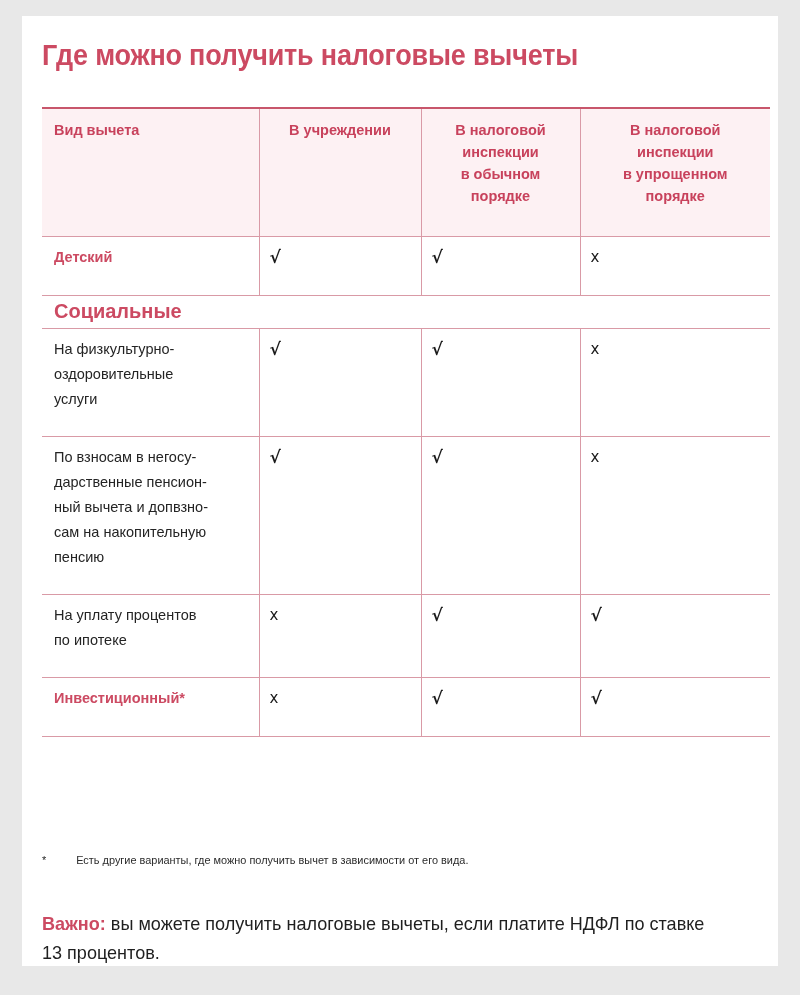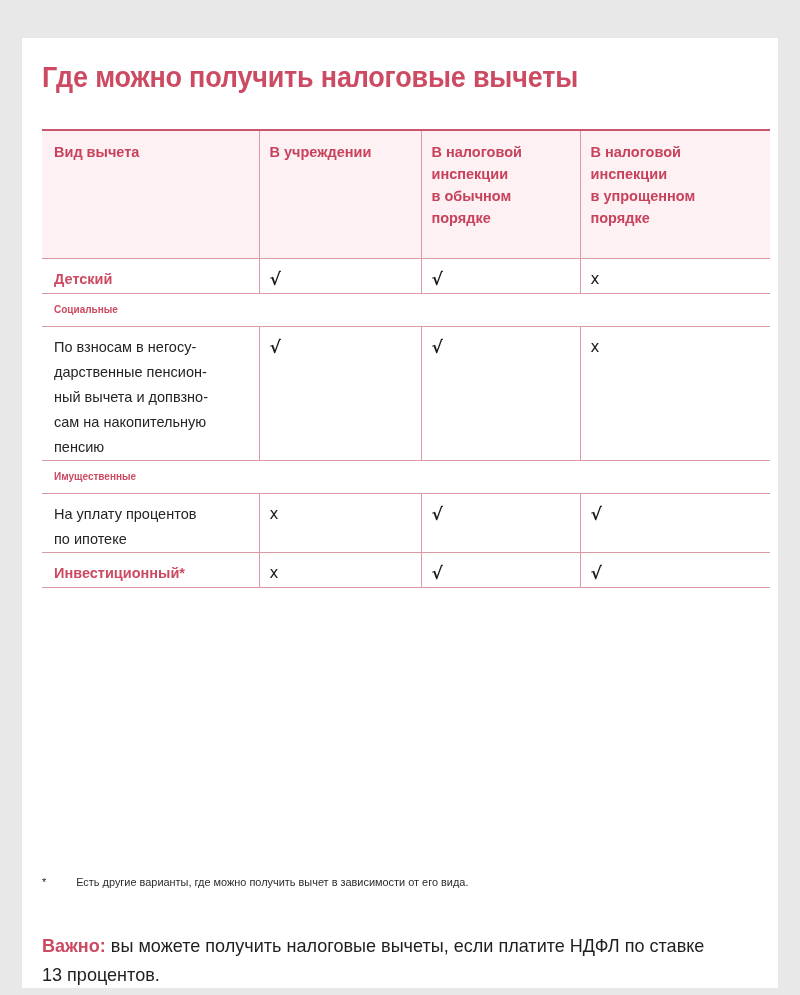--- a/index.html
+++ b/index.html
@@ -9,21 +9,21 @@
   body {
     width: 800px;
     height: 995px;
     background: #e8e8e8;
     font-family: "Liberation Sans", "DejaVu Sans", sans-serif;
     -webkit-font-smoothing: antialiased;
   }
   .page-card {
     position: absolute;
     left: 22px;
-    top: 38px;
+    top: 16px;
     width: 756px;
     height: 950px;
     background: #ffffff;
     box-sizing: border-box;
   }
   .title {
     position: absolute;
     left: 20px;
     top: 22px;
     width: 716px;
@@ -62,44 +62,44 @@
     background: #fdf1f3;
     border-top: 2px solid #c8566b;
     border-bottom: 1.5px solid #d99aa6;
     padding: 10px 10px 14px 10px;
     color: #c8425c;
     font-size: 14.5px;
     font-weight: bold;
     line-height: 22px;
     height: 103px;
   }
-  tr.head-row td + td { border-left: 1.5px solid #d99aa6; }
+  tr.head-row td + td { border-left: 1.5px solid #d99aa6; text-align: center; }
   tr.head-row td:first-child { padding-left: 12px; }
 
   
   tr.data-row td {
     border-bottom: 1.5px solid #d99aa6;
-    padding: 8px 10px 0 10px;
+    padding: 8px 10px 24px 10px;
     font-size: 14.5px;
     line-height: 25px;
     color: #242424;
   }
   tr.data-row td + td { border-left: 1.5px solid #d99aa6; }
   tr.data-row td:first-child { padding-left: 12px; }
   tr.data-row.accent td.label-cell {
     color: #cc4a62;
     font-weight: bold;
   }
 
   
   tr.section-row td {
     border-bottom: 1.5px solid #d99aa6;
     padding: 5px 10px 6px 12px;
     color: #cc4a62;
-    font-size: 10px;
+    font-size: 20px;
     font-weight: bold;
     line-height: 21px;
     background: #ffffff;
   }
 
   .mark {
     font-size: 17px;
     line-height: 25px;
     color: #1a1a1a;
     font-family: "DejaVu Sans", sans-serif;
@@ -191,35 +191,40 @@
           <td><span class="mark yes">√</span></td>
           <td><span class="mark no">х</span></td>
         </tr>
         <tr class="section-row">
           <td colspan="4">
             <span class="lbl-line">Социальные</span>
           </td>
         </tr>
         <tr class="data-row">
           <td class="label-cell">
+            <span class="lbl-line">На физкультурно-</span>
+            <span class="lbl-line">оздоровительные</span>
+            <span class="lbl-line">услуги</span>
+          </td>
+          <td><span class="mark yes">√</span></td>
+          <td><span class="mark yes">√</span></td>
+          <td><span class="mark no">х</span></td>
+        </tr>
+        <tr class="data-row">
+          <td class="label-cell">
             <span class="lbl-line">По взносам в негосу-</span>
             <span class="lbl-line">дарственные пенсион-</span>
             <span class="lbl-line">ный вычета и допвзно-</span>
             <span class="lbl-line">сам на накопительную</span>
             <span class="lbl-line">пенсию</span>
           </td>
           <td><span class="mark yes">√</span></td>
           <td><span class="mark yes">√</span></td>
           <td><span class="mark no">х</span></td>
         </tr>
-        <tr class="section-row">
-          <td colspan="4">
-            <span class="lbl-line">Имущественные</span>
-          </td>
-        </tr>
         <tr class="data-row">
           <td class="label-cell">
             <span class="lbl-line">На уплату процентов</span>
             <span class="lbl-line">по ипотеке</span>
           </td>
           <td><span class="mark no">х</span></td>
           <td><span class="mark yes">√</span></td>
           <td><span class="mark yes">√</span></td>
         </tr>
         <tr class="data-row accent">

